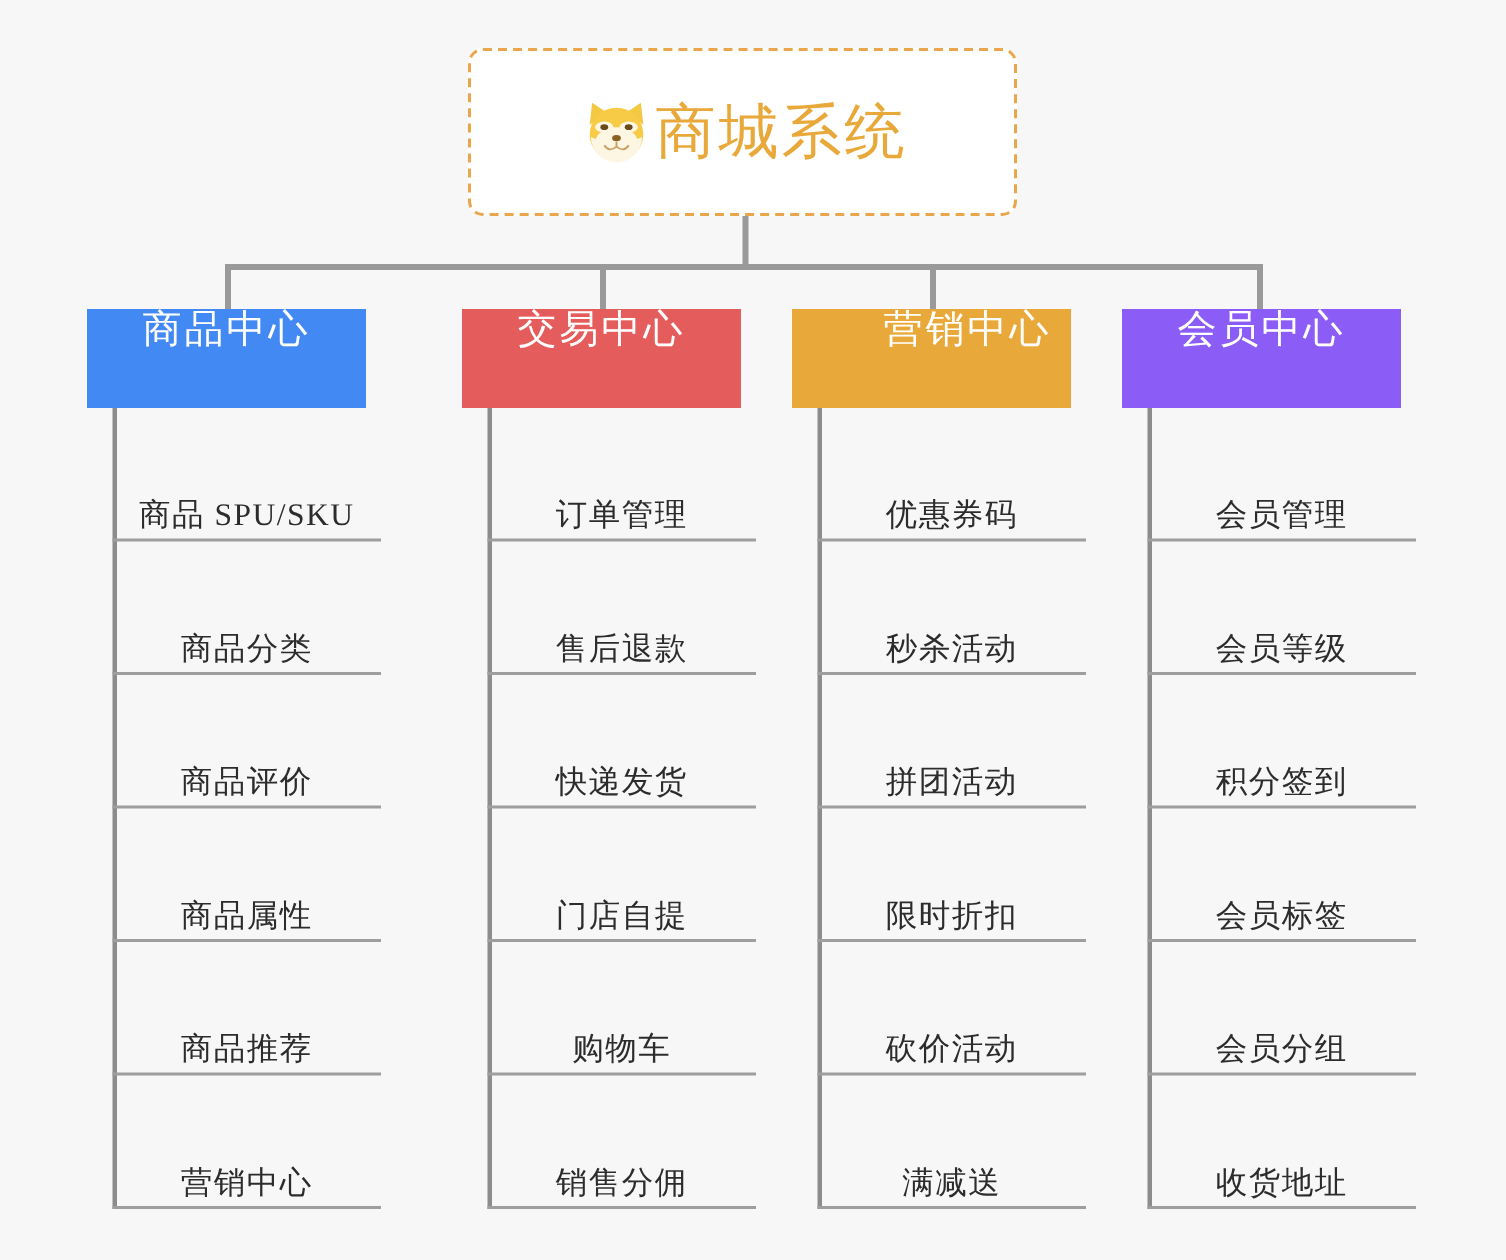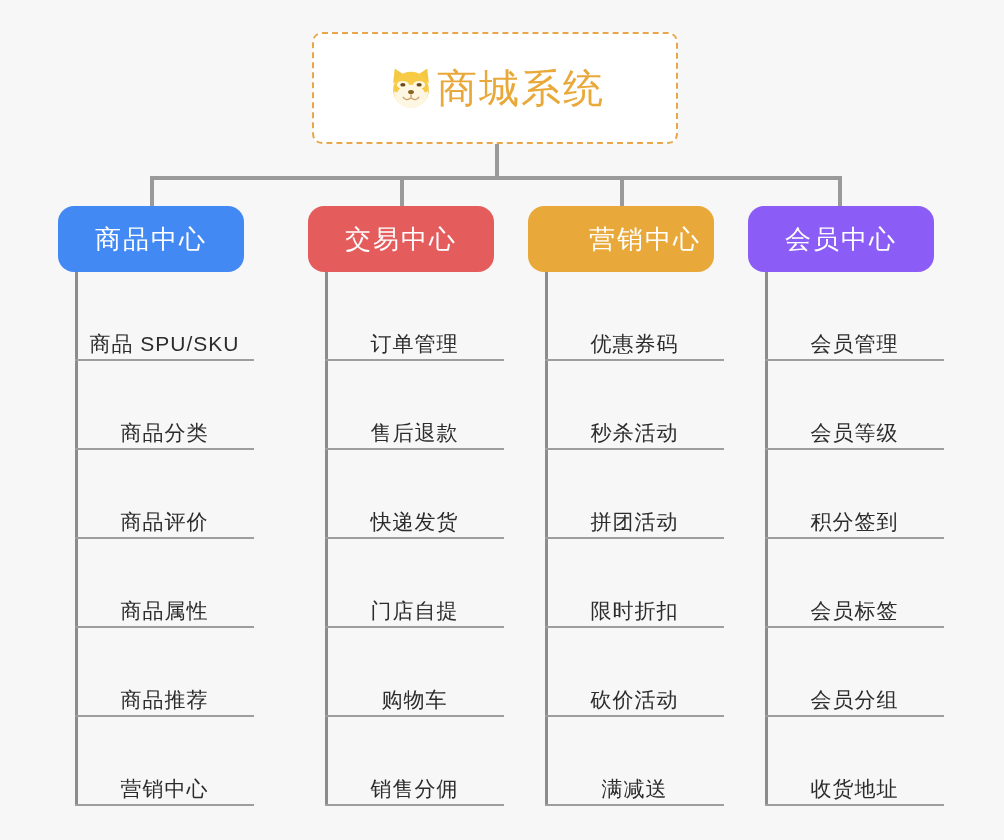--- a/index.html
+++ b/index.html
@@ -61,23 +61,22 @@
   
   .bus { left: 150px; top: 176px; width: 690px; }
   
   .drop { top: 176px; height: 32px; }
 
   
   .cat-box {
     position: absolute;
     top: 206px;
     height: 66px;
-    border-radius: 16px;
+    border-radius: 0;
     display: flex;
-    align-items: center;
     justify-content: center;
     color: #ffffff;
     font-size: 26px;
     letter-spacing: 2px;
     line-height: 1;
   }
 
   
   .col {
     position: absolute;
@@ -97,20 +96,21 @@
     width: 100%;
   }
   .leaf {
     position: relative;
     height: 89px;
     border-bottom: 2px solid #9e9e9e;
     display: flex;
     align-items: flex-end;
     justify-content: center;
     padding-bottom: 4px;
+    font-family: Liberation Serif, serif;
   }
   .leaf-label {
     font-size: 21px;
     color: #2c2c2c;
     line-height: 1.1;
     white-space: nowrap;
     letter-spacing: 1px;
   }
 </style>
 </head>

